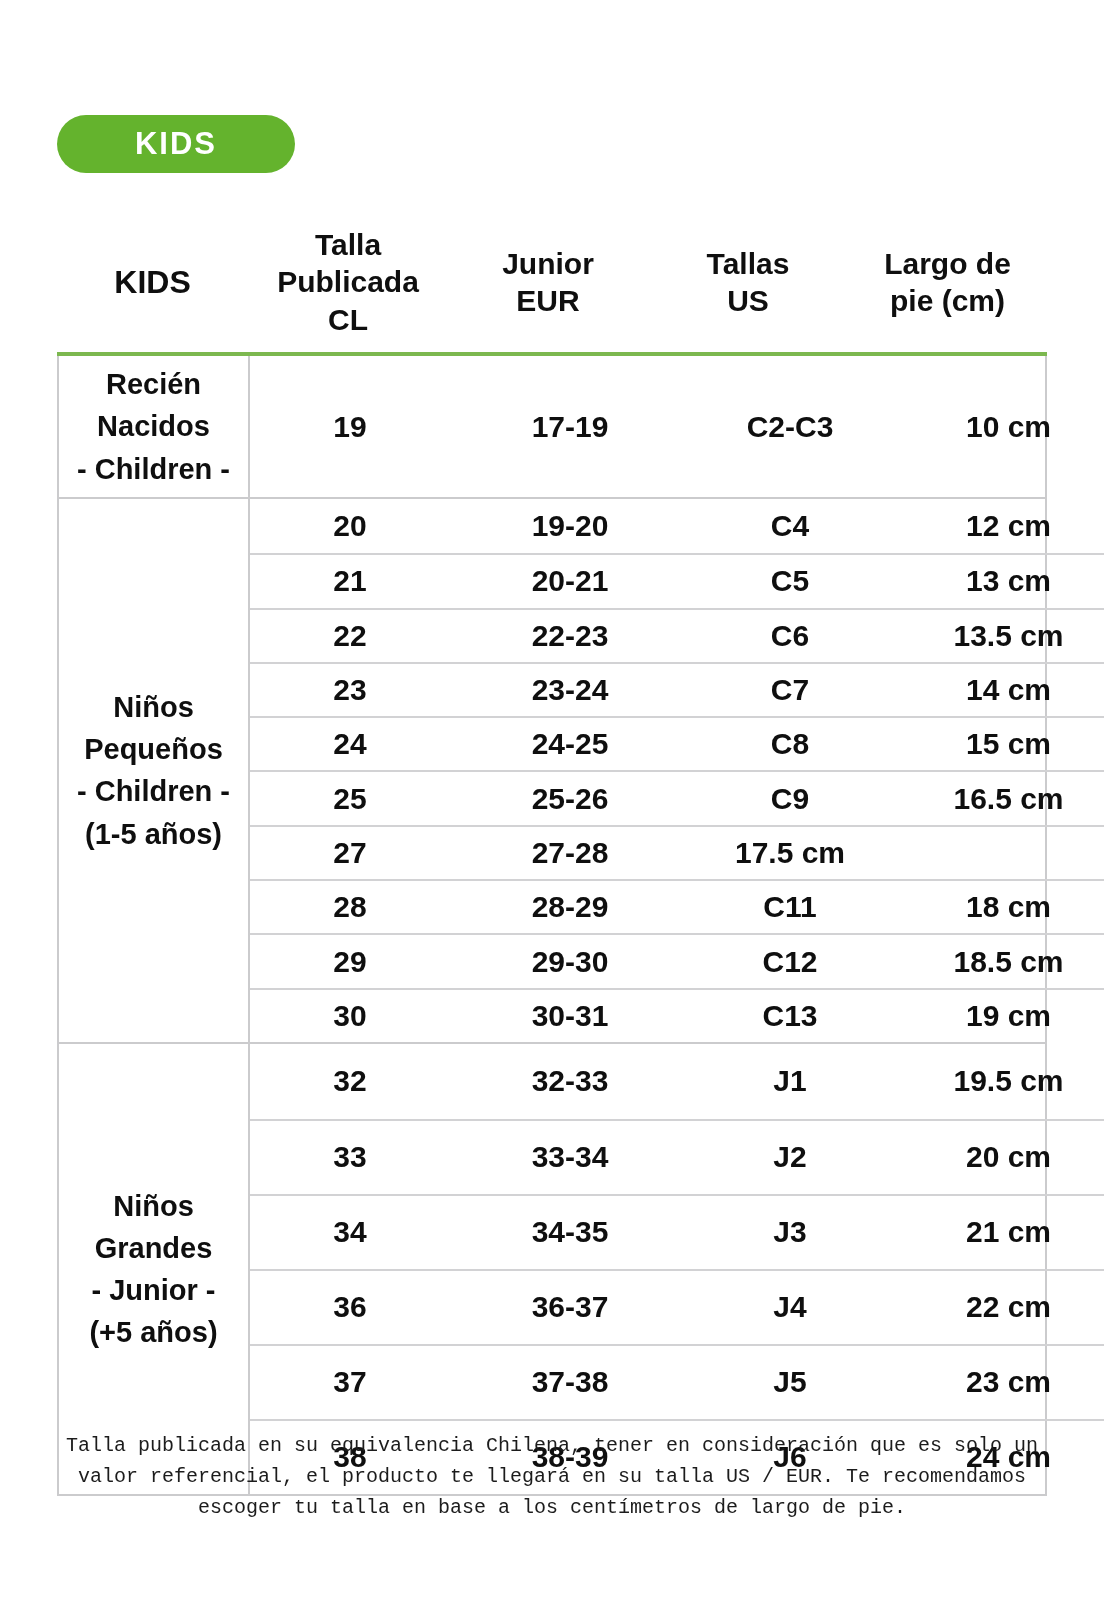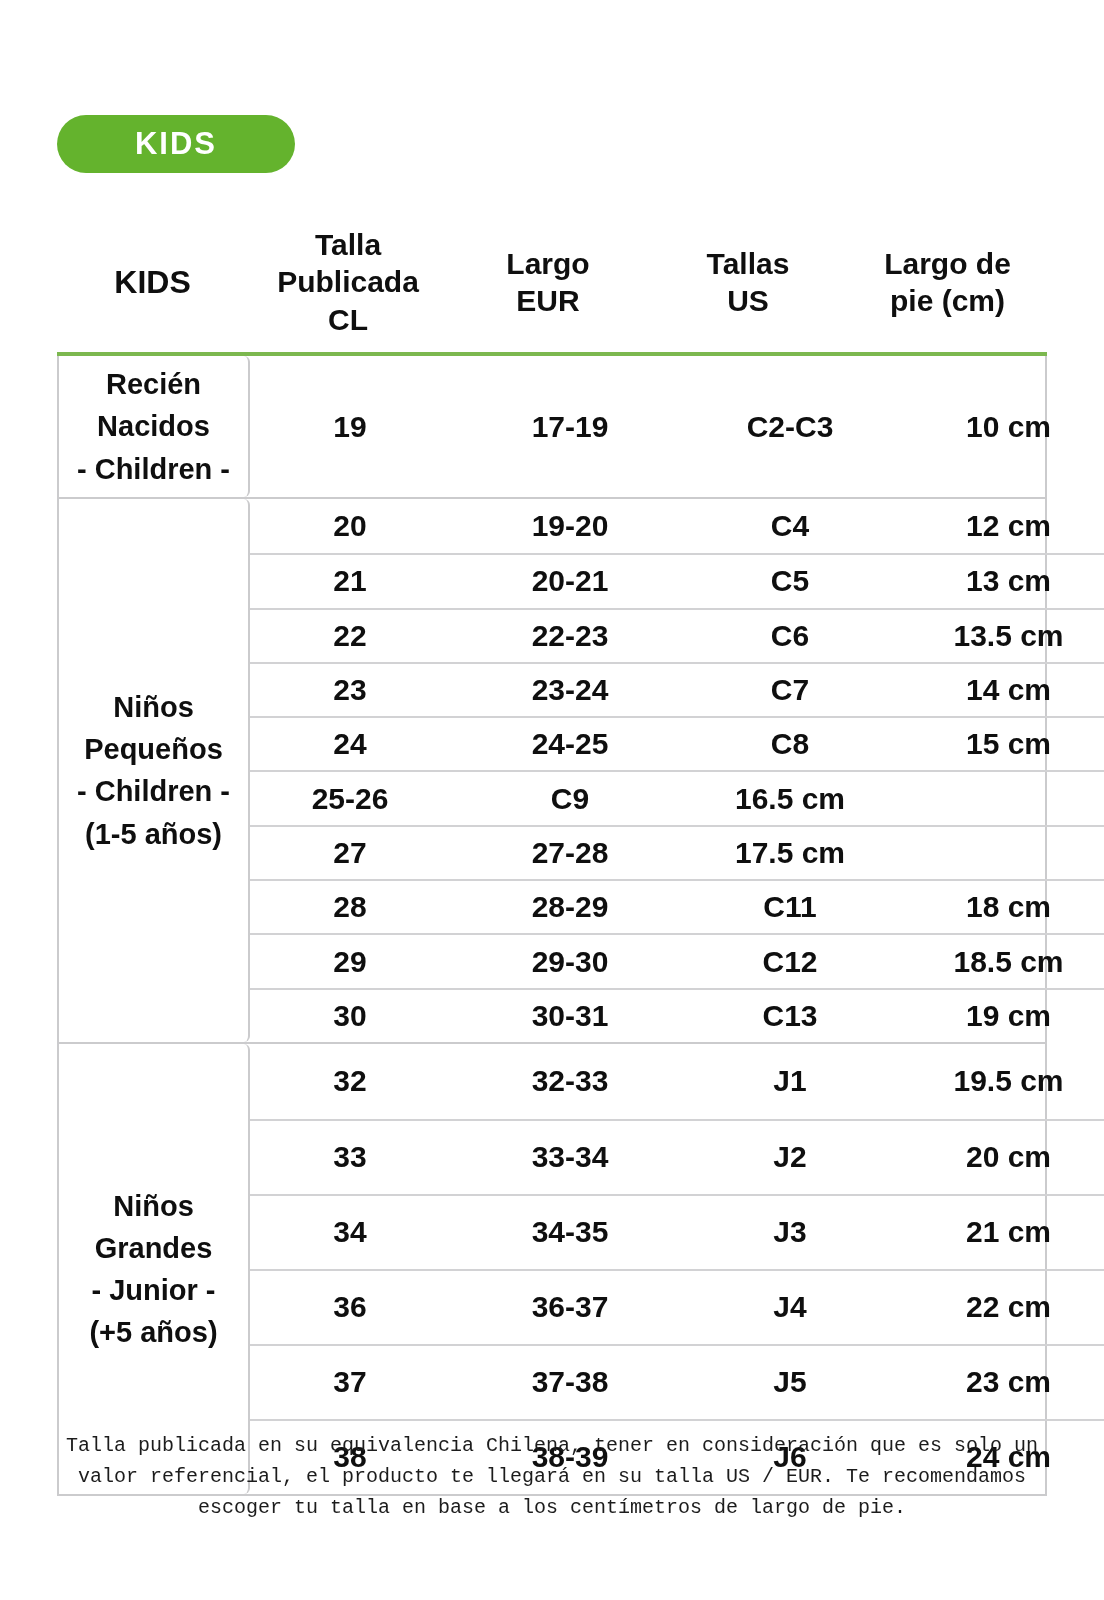--- a/index.html
+++ b/index.html
@@ -47,21 +47,21 @@
     border-right:2px solid var(--border-gray);
     border-bottom:2px solid var(--border-gray);
   }
   .group{display:flex;}
   .group + .group{border-top:2px solid var(--border-gray);}
   .group-label{
     width:191px;flex:0 0 191px;
     border-right:2px solid var(--border-gray);
     display:flex;align-items:center;justify-content:center;
     text-align:center;font-weight:700;font-size:29px;line-height:1.45;
-    white-space:pre-line;padding:6px 4px;border-radius:6px;
+    white-space:pre-line;padding:6px 4px;
   }
   .rows{flex:1;display:flex;flex-direction:column;}
   .row{
     display:grid;grid-template-columns:200px 200px 200px 197px;gap:20px;
   }
   .row + .row{border-top:2px solid var(--row-line);}
   .g1 .row{height:141px;}
   .g2 .row{height:54.3px;}
   .g3 .row{height:75px;}
   .cell{
@@ -83,21 +83,21 @@
 
 <div class="size-table">
   <div class="header-row">
     <div class="header-cell hc-kids">
         <span>KIDS</span>
       </div>
     <div class="header-cell hc-cl">
         <span>Talla Publicada CL</span>
       </div>
     <div class="header-cell hc-eur">
-        <span>Largo EUR</span>
+        <span>Junior EUR</span>
       </div>
     <div class="header-cell hc-us">
         <span>Tallas US</span>
       </div>
     <div class="header-cell hc-largo">
         <span>Largo de pie (cm)</span>
       </div>
   </div>
   <div class="green-line"></div>
   <div class="table-body">
@@ -144,20 +144,21 @@
             <div class="cell">C7</div>
             <div class="cell">14 cm</div>
           </div>
           <div class="row">
             <div class="cell">24</div>
             <div class="cell">24-25</div>
             <div class="cell">C8</div>
             <div class="cell">15 cm</div>
           </div>
           <div class="row">
+            <div class="cell">25</div>
             <div class="cell">25-26</div>
             <div class="cell">C9</div>
             <div class="cell">16.5 cm</div>
           </div>
           <div class="row">
             <div class="cell">27</div>
             <div class="cell">27-28</div>
             <div class="cell">17.5 cm</div>
           </div>
           <div class="row">

